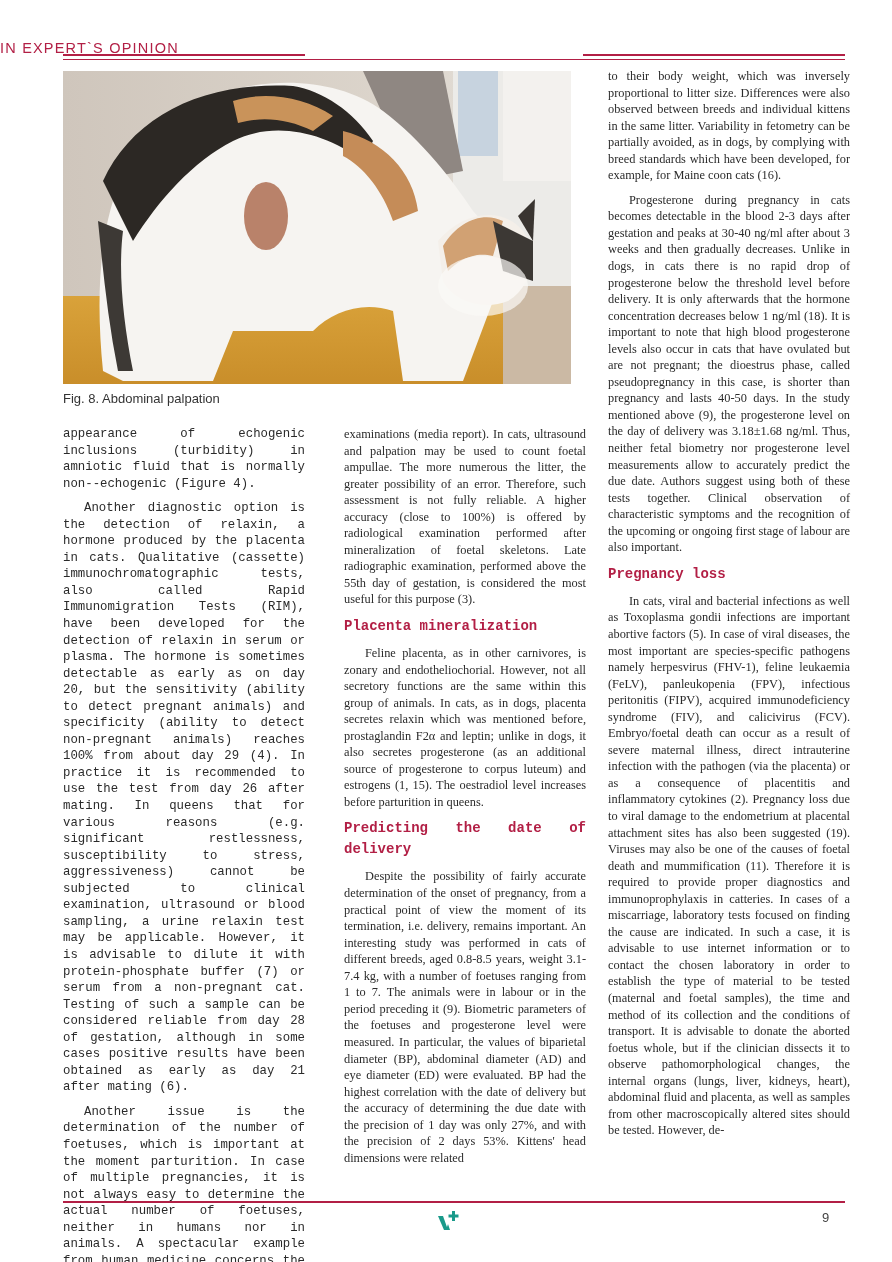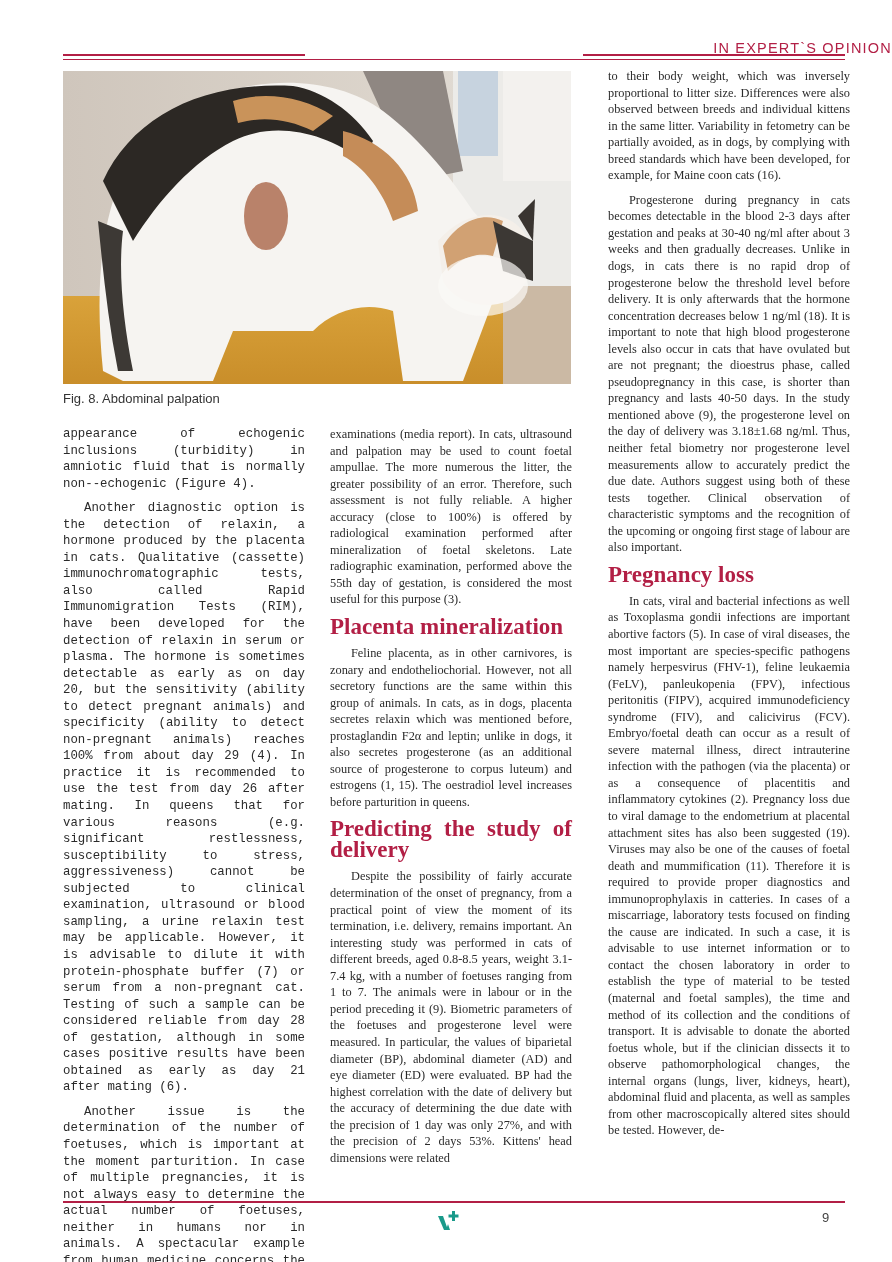--- a/index.html
+++ b/index.html
@@ -1,37 +1,37 @@
 <!DOCTYPE html>
 <html><head>
 <meta charset="utf-8">
 <style>
   html, body { margin: 0; padding: 0; background: #ffffff; }
   body { width: 892px; height: 1262px; position: relative; overflow: hidden;
          font-family: "Liberation Serif", "DejaVu Serif", serif; color: #2a2a2a; }
-  .hdr-title { position: absolute; top: 40px; left: 0; width: 892px; text-align: right;
+  .hdr-title { position: absolute; top: 40px; left: 0; width: 892px; text-align: left;
                font-family: "Liberation Sans", "DejaVu Sans", sans-serif; font-size: 14.5px;
                letter-spacing: 1.2px; color: #b21f45; }
   .hdr-line-thick-l { position: absolute; top: 54px; left: 63px; width: 242px; height: 2px; background: #b21f45; }
   .hdr-line-thick-r { position: absolute; top: 54px; left: 583px; width: 262px; height: 2px; background: #b21f45; }
   .hdr-line-thin { position: absolute; top: 59px; left: 63px; width: 782px; height: 1px; background: #b21f45; }
 
   .photo { position: absolute; left: 63px; top: 71px; width: 508px; height: 313px; overflow: hidden;
            background: #d9d3cd; }
   .caption { position: absolute; left: 63px; top: 391px; font-family: "Liberation Sans", "DejaVu Sans", sans-serif;
              font-size: 13px; color: #333; }
 
   .col { position: absolute; font-size: 12.35px; line-height: 16.55px; text-align: justify; hyphens: manual; }
   .col1 { left: 63px; top: 426px; width: 242px; font-family: Liberation Mono, monospace; }
-  .col2 { left: 330px; top: 426px; width: 242px; }
+  .col2 { left: 344px; top: 426px; width: 242px; }
   .col3 { left: 608px; top: 68px; width: 242px; }
   .col p { margin: 0 0 8px 0; text-indent: 21px; }
   .col p.noindent { text-indent: 0; }
-  .col h2 { font-family: Liberation Serif, serif; font-weight: bold;
-            color: #b21f45; font-size: 23px; line-height: 21px; margin: 2px 0 8px 0; }
+  .col h2 { font-family: Liberation Mono, monospace; font-weight: bold;
+            color: #b21f45; font-size: 14px; line-height: 21px; margin: 2px 0 8px 0; }
 
   .foot-line { position: absolute; top: 1201px; left: 63px; width: 782px; height: 2px; background: #b21f45; }
   .foot-logo { position: absolute; top: 1210px; left: 436px; width: 26px; height: 22px; }
   .page-num { position: absolute; top: 1210px; left: 822px; font-family: "Liberation Sans", "DejaVu Sans", sans-serif;
               font-size: 13px; color: #444; }
 </style>
 </head>
 <body>
 
 <div class="hdr-title">IN EXPERT`S OPINION</div>
@@ -78,21 +78,21 @@
 <div class="col col1">
   <p class="noindent">appearance of echogenic inclusions (turbidity) in amniotic fluid that is normally non--echogenic (Figure 4).</p>
   <p>Another diagnostic option is the detection of relaxin, a hormone produced by the placenta in cats. Qualitative (cassette) immunochromatographic tests, also called Rapid Immunomigration Tests (RIM), have been developed for the detection of relaxin in serum or plasma. The hormone is sometimes detectable as early as on day 20, but the sensitivity (ability to detect pregnant animals) and specificity (ability to detect non-pregnant animals) reaches 100% from about day 29 (4). In practice it is recommended to use the test from day 26 after mating. In queens that for various reasons (e.g. significant restlessness, susceptibility to stress, aggressiveness) cannot be subjected to clinical examination, ultrasound or blood sampling, a urine relaxin test may be applicable. However, it is advisable to dilute it with protein-phosphate buffer (7) or serum from a non-pregnant cat. Testing of such a sample can be considered reliable from day 28 of gestation, although in some cases positive results have been obtained as early as day 21 after mating (6).</p>
   <p>Another issue is the determination of the number of foetuses, which is important at the moment parturition. In case of multiple pregnancies, it is not always easy to determine the actual number of foetuses, neither in humans nor in animals. A spectacular example from human medicine concerns the delivery of nonuplets (a 25-year-old Mali woman who underwent a caesarean section in Morocco on May 4, 2021, at 30 weeks' gestation) when seven children were expected based on previous</p>
 </div>
 
 <div class="col col2">
   <p class="noindent">examinations (media report). In cats, ultrasound and palpation may be used to count foetal ampullae. The more numerous the litter, the greater possibility of an error. Therefore, such assessment is not fully reliable. A higher accuracy (close to 100%) is offered by radiological examination performed after mineralization of foetal skeletons. Late radiographic examination, performed above the 55th day of gestation, is considered the most useful for this purpose (3).</p>
   <h2>Placenta mineralization</h2>
   <p>Feline placenta, as in other carnivores, is zonary and endotheliochorial. However, not all secretory functions are the same within this group of animals. In cats, as in dogs, placenta secretes relaxin which was mentioned before, prostaglandin F2α and leptin; unlike in dogs, it also secretes progesterone (as an additional source of progesterone to corpus luteum) and estrogens (1, 15). The oestradiol level increases before parturition in queens.</p>
-  <h2>Predicting the study of delivery</h2>
+  <h2>Predicting the date of delivery</h2>
   <p>Despite the possibility of fairly accurate determination of the onset of pregnancy, from a practical point of view the moment of its termination, i.e. delivery, remains important. An interesting study was performed in cats of different breeds, aged 0.8-8.5 years, weight 3.1-7.4 kg, with a number of foetuses ranging from 1 to 7. The animals were in labour or in the period preceding it (9). Biometric parameters of the foetuses and progesterone level were measured. In particular, the values of biparietal diameter (BP), abdominal diameter (AD) and eye diameter (ED) were evaluated. BP had the highest correlation with the date of delivery but the accuracy of determining the due date with the precision of 1 day was only 27%, and with the precision of 2 days 53%. Kittens' head dimensions were related</p>
 </div>
 
 <div class="col col3">
   <p class="noindent">to their body weight, which was inversely proportional to litter size. Differences were also observed between breeds and individual kittens in the same litter. Variability in fetometry can be partially avoided, as in dogs, by complying with breed standards which have been developed, for example, for Maine coon cats (16).</p>
   <p>Progesterone during pregnancy in cats becomes detectable in the blood 2-3 days after gestation and peaks at 30-40 ng/ml after about 3 weeks and then gradually decreases. Unlike in dogs, in cats there is no rapid drop of progesterone below the threshold level before delivery. It is only afterwards that the hormone concentration decreases below 1 ng/ml (18).  It is important to note that high blood progesterone levels also occur in cats that have ovulated but are not pregnant; the dioestrus phase, called pseudopregnancy in this case, is shorter than pregnancy and lasts 40-50 days. In the study mentioned above (9), the progesterone level on the day of delivery was 3.18±1.68 ng/ml. Thus, neither fetal biometry nor progesterone level measurements allow to accurately predict the due date. Authors suggest using both of these tests together. Clinical observation of characteristic symptoms and the recognition of the upcoming or ongoing first stage of labour are also important.</p>
   <h2>Pregnancy loss</h2>
   <p>In cats, viral and bacterial infections as well as Toxoplasma gondii infections are important abortive factors (5). In case of viral diseases,  the most important are species-specific pathogens namely herpesvirus (FHV-1), feline leukaemia (FeLV), panleukopenia (FPV), infectious peritonitis (FIPV), acquired immunodeficiency syndrome (FIV), and calicivirus (FCV). Embryo/foetal death can occur as a result of severe maternal illness, direct intrauterine infection with the pathogen (via the placenta) or as a consequence of placentitis and inflammatory cytokines (2). Pregnancy loss due to viral damage to the endometrium at placental attachment sites has also been suggested (19). Viruses may also be one of the causes of foetal death and mummification (11). Therefore it is required to provide proper diagnostics and immunoprophylaxis in catteries. In cases of a miscarriage, laboratory tests focused on finding the cause are indicated. In such a case, it is advisable to use internet information or to contact the chosen laboratory in order to establish the type of material to be tested (maternal and foetal samples), the time and method of its collection and the conditions of transport. It is advisable to donate the aborted foetus whole, but if the clinician dissects it to observe pathomorphological changes, the internal organs (lungs, liver, kidneys, heart), abdominal fluid and placenta, as well as samples from other macroscopically altered sites should be tested. However, de-</p>
 </div>
 

